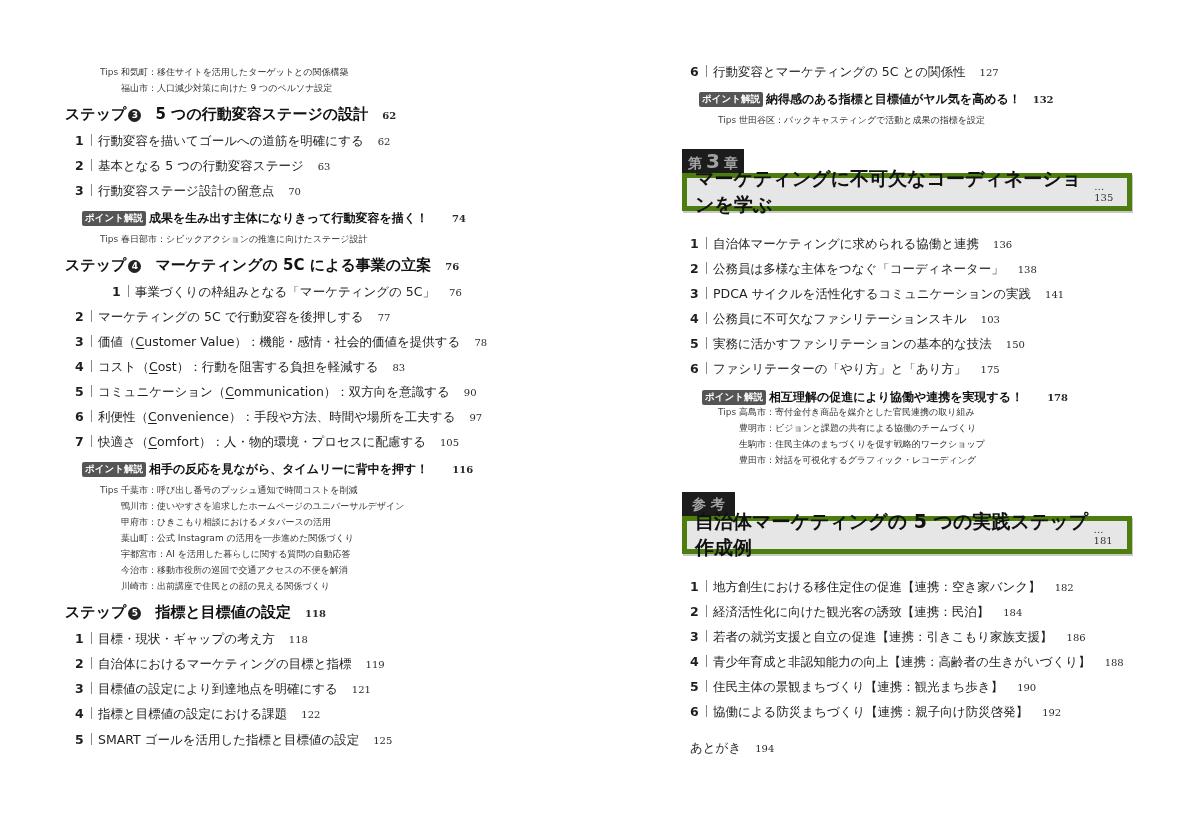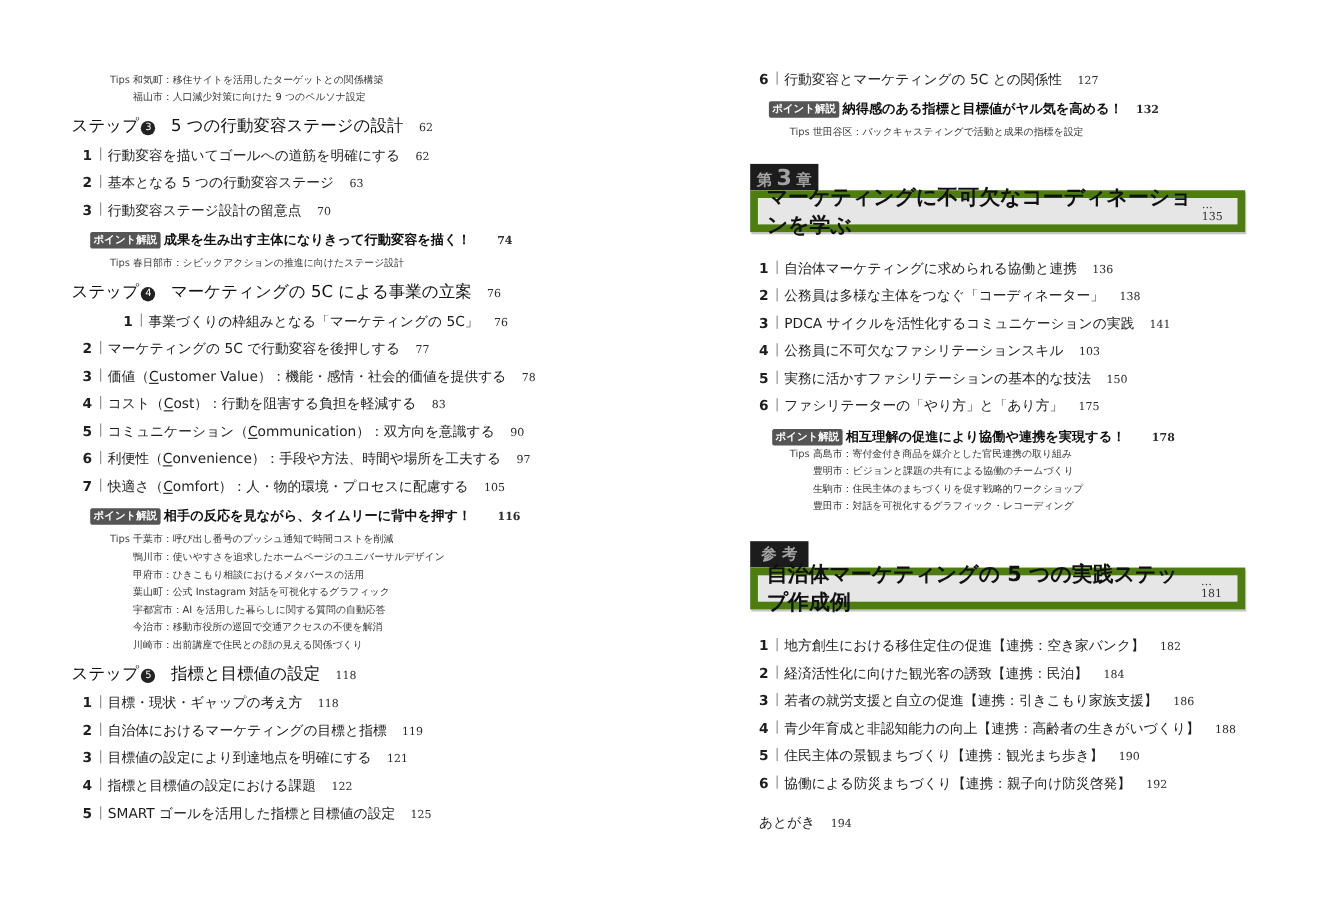--- a/index.html
+++ b/index.html
@@ -7,38 +7,38 @@
     width: 1200px; height: 822px; background: #ffffff; position: relative; overflow: hidden;
     font-family: "DejaVu Sans", "Liberation Sans", sans-serif; color: #1e1e1e;
   }
   .abs { position: absolute; white-space: nowrap; }
   .pg { font-family: "DejaVu Serif", "Liberation Serif", serif; font-size: 10px; color: #2a2a2a; margin-left: 14px; }
   .tips { font-size: 9px; color: #333; }
   .tips .lbl { color: #444; }
   .item { font-size: 12.5px; color: #1e1e1e; }
   .item .num { display: inline-block; width: 12px; font-weight: bold; font-size: 12.5px; }
   .item .bar { display: inline-block; width: 1px; height: 12px; background: #888; margin: 0 6px 0 4px; vertical-align: -1px; }
-  .step { font-size: 15px; font-weight: normal; color: #111; }
+  .step { font-size: 15px; font-weight: bold; color: #111; }
   .step .circ {
     display: inline-block; width: 13px; height: 13px; border-radius: 50%; background: #222; color: #fff;
     font-size: 9px; line-height: 13px; text-align: center; vertical-align: 1px; margin: 0 14px 0 2px;
   }
   .point { font-size: 12px; font-weight: bold; color: #111; }
   .point .badge {
     display: inline-block; background: #555; color: #fff; font-size: 9.5px; font-weight: bold;
     padding: 1px 3px; border-radius: 2px; margin-right: 3px; vertical-align: 1px;
   }
   .u { text-decoration: underline; text-decoration-thickness: 1px; text-underline-offset: 2px; }
   .chap-label {
     position: absolute; background: #1c1c1c; color: #a3a3a3; font-size: 14px; font-weight: bold;
     padding: 0 6px; height: 24px; line-height: 24px;
   }
   .chap-label .big { font-size: 20px; margin: 0 4px; }
   .chap-box {
-    position: absolute; background: #e6e6e6; border: 7px solid #4d7c0f; box-shadow: 1px 2px 0 #c8c8c8;
+    position: absolute; background: #e6e6e6; border: 5px solid #4d7c0f; box-shadow: 1px 2px 0 #c8c8c8;
     font-size: 19px; font-weight: bold; color: #111; padding: 0 8px; box-sizing: border-box;
     display: flex; align-items: center;
   }
   .chap-box .cpg { font-family: "DejaVu Serif", serif; font-size: 10px; font-weight: normal; margin-left: 4px; color:#333;}
 </style>
 </head>
 <body>
 
 <div>
 
@@ -96,21 +96,21 @@
   </div>
   <div class="abs point" style="left:82px; top:461px;">
     <span class="badge">ポイント解説</span><span>相手の反応を見ながら、タイムリーに背中を押す！</span><span class="pg" style="margin-left:24px">116</span>
   </div>
   <div class="abs tips" style="left:100px; top:484px;">
     <span class="lbl">Tips</span>
     <span>千葉市：呼び出し番号のプッシュ通知で時間コストを削減</span>
   </div>
   <div class="abs tips" style="left:121px; top:500px;"><span>鴨川市：使いやすさを追求したホームページのユニバーサルデザイン</span></div>
   <div class="abs tips" style="left:121px; top:516px;"><span>甲府市：ひきこもり相談におけるメタバースの活用</span></div>
-  <div class="abs tips" style="left:121px; top:532px;"><span>葉山町：公式 Instagram 対話を可視化するグラフィック</span></div>
+  <div class="abs tips" style="left:121px; top:532px;"><span>葉山町：公式 Instagram の活用を一歩進めた関係づくり</span></div>
   <div class="abs tips" style="left:121px; top:548px;"><span>宇都宮市：AI を活用した暮らしに関する質問の自動応答</span></div>
   <div class="abs tips" style="left:121px; top:564px;"><span>今治市：移動市役所の巡回で交通アクセスの不便を解消</span></div>
   <div class="abs tips" style="left:121px; top:580px;"><span>川崎市：出前講座で住民との顔の見える関係づくり</span></div>
 
   <div class="abs step" style="left:65px; top:603px;">
     <span>ステップ</span><span class="circ">5</span><span>指標と目標値の設定</span><span class="pg">118</span>
   </div>
   <div class="abs item" style="left:75px; top:631px;">
     <span class="num">1</span><span class="bar"></span><span>目標・現状・ギャップの考え方</span><span class="pg">118</span>
   </div>

